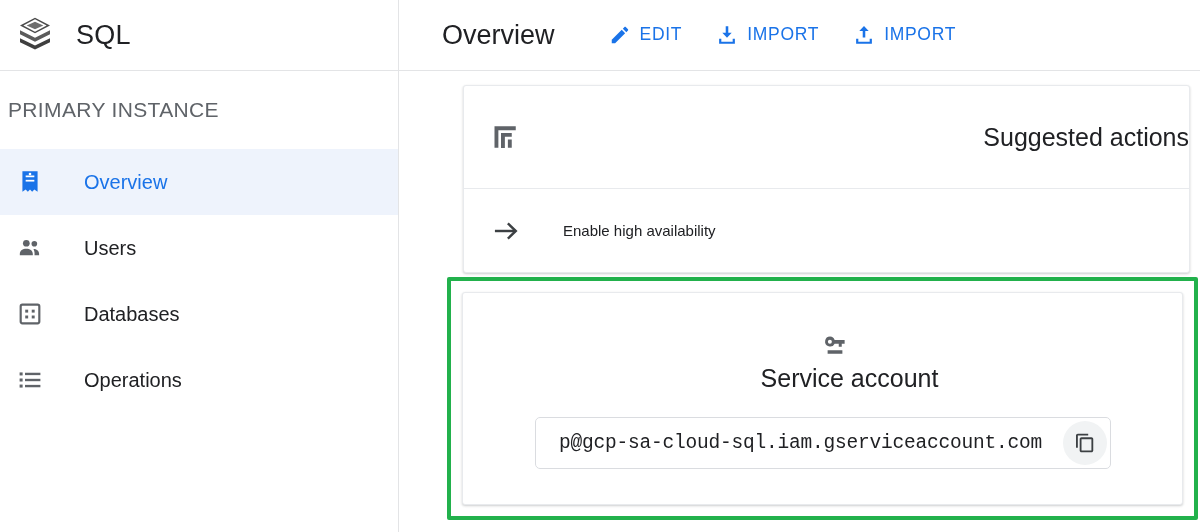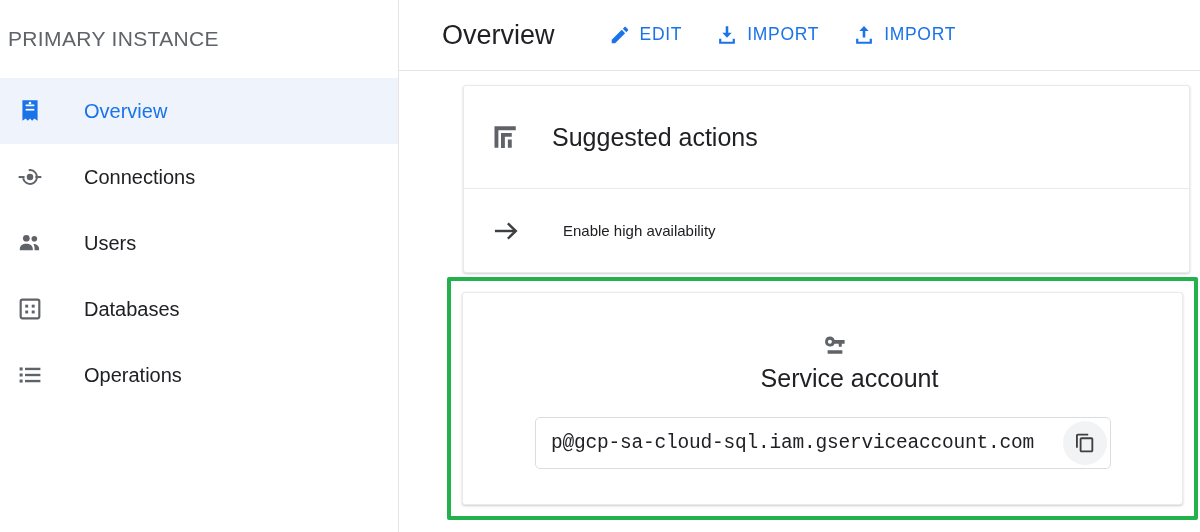--- a/index.html
+++ b/index.html
@@ -95,20 +95,21 @@
   }
   
   #suggested-card {
     position: absolute; left: 64px; top: 14px; width: 727px;
   }
   .card-head {
     height: 103px;
     display: flex; align-items: center;
     padding-left: 24px;
     border-bottom: 1px solid #e8eaed;
+    justify-content: space-between;
   }
   .card-head-icon { width: 34px; height: 34px; display: flex; align-items: center; justify-content: center; color: #5f6368; flex: 0 0 34px; }
   .card-head-title { margin-left: 30px; font-size: 25px; color: #202124; font-weight: 400; }
   .card-row {
     height: 83px; display: flex; align-items: center; padding-left: 26px; cursor: pointer;
   }
   .card-row-icon { width: 32px; height: 32px; display:flex; align-items:center; justify-content:center; color:#3c4043; flex:0 0 32px;}
   .card-row-label { margin-left: 41px; font-size: 15px; color: #202124; }
 
   
@@ -129,66 +130,67 @@
   .sa-field {
     position: relative;
     width: 576px; height: 52px;
     border: 1px solid #dadce0; border-radius: 5px;
     display: flex; align-items: center;
     background: #fff;
   }
   .sa-value {
     font-family: "Liberation Mono", "DejaVu Sans Mono", monospace;
     font-size: 19.5px; color: #202124;
-    margin-left: 15px; white-space: nowrap; letter-spacing: -0.2px;
+    margin-left: 23px; white-space: nowrap; letter-spacing: -0.2px;
   }
   .copy-btn {
     position: absolute; right: 3px; top: 50%; transform: translateY(-50%);
     width: 44px; height: 44px; border-radius: 50%;
     background: #f1f3f4;
     display: flex; align-items: center; justify-content: center;
     cursor: pointer; border: 0;
   }
   .copy-ico { width: 22px; height: 22px; color: #3c4043; display:block; }
 </style>
 </head>
 <body>
 
 <div id="app">
 
   <aside class="sidebar">
 
+    <div class="brand">
+      <span class="brand-logo">
+        <svg viewBox="0 0 24 24" width="40" height="40" aria-hidden="true">
+          <polygon points="12,1.6 21,6.3 12,11 3,6.3" fill="#4a4a4a"></polygon>
+          <polygon points="12,2.6 19,6.3 12,10 5,6.3" fill="#ffffff"></polygon>
+          <polygon points="12,4 17,6.3 12,8.6 7,6.3" fill="#6e6e6e"></polygon>
+          <polygon points="3,9.2 12,13.6 21,9.2 21,11.6 12,16 3,11.6" fill="#5b5b5b"></polygon>
+          <polygon points="3,13.9 12,18.3 21,13.9 21,16.3 12,20.7 3,16.3" fill="#3f3f3f"></polygon>
+        </svg>
+      </span>
+      <span class="brand-title">SQL</span>
+    </div>
 
     <div class="section-label">PRIMARY INSTANCE</div>
 
     <nav class="nav-list">
 
       <div class="nav-item active">
         <span class="nav-icon">
           <svg viewBox="0 0 24 24" width="26" height="26" fill="currentColor" aria-hidden="true">
             <path d="M5 2h14v19l-3-2-2 2-2-2-2 2-2-2-3 2V2z"></path>
             <rect x="8" y="6" width="8" height="1.6" fill="#fff"></rect>
             <rect x="8" y="10" width="8" height="1.6" fill="#fff"></rect>
             <circle cx="12" cy="4.6" r="1.2" fill="#fff"></circle>
           </svg>
         </span>
         <span class="nav-label">Overview</span>
       </div>
 
-      <div class="nav-item">
-        <span class="nav-icon">
-          <svg viewBox="0 0 24 24" width="26" height="26" aria-hidden="true">
-            <circle cx="12" cy="12" r="6.4" fill="none" stroke="currentColor" stroke-width="1.8" stroke-dasharray="23 10" transform="rotate(-38 12 12)"></circle>
-            <circle cx="12" cy="12" r="3" fill="currentColor"></circle>
-            <rect x="1.5" y="11.1" width="5.5" height="1.9" fill="currentColor"></rect>
-            <rect x="17" y="11.1" width="5.5" height="1.9" fill="currentColor"></rect>
-          </svg>
-        </span>
-        <span class="nav-label">Connections</span>
-      </div>
 
       <div class="nav-item">
         <span class="nav-icon">
           <svg viewBox="0 0 24 24" width="26" height="26" fill="currentColor" aria-hidden="true">
             <circle cx="8.6" cy="7.6" r="3.1"></circle>
             <circle cx="16" cy="8.1" r="2.6"></circle>
             <path d="M2.6 17.6c0-3.2 2.7-4.9 6-4.9s6 1.7 6 4.9v1.2h-12v-1.2z"></path>
             <path d="M15.2 12.9c2.8.1 5.2 1.6 5.2 4.5v1.4h-4.2v-1.9c0-1.6-.5-2.9-1-4z"></path>
           </svg>
         </span>

